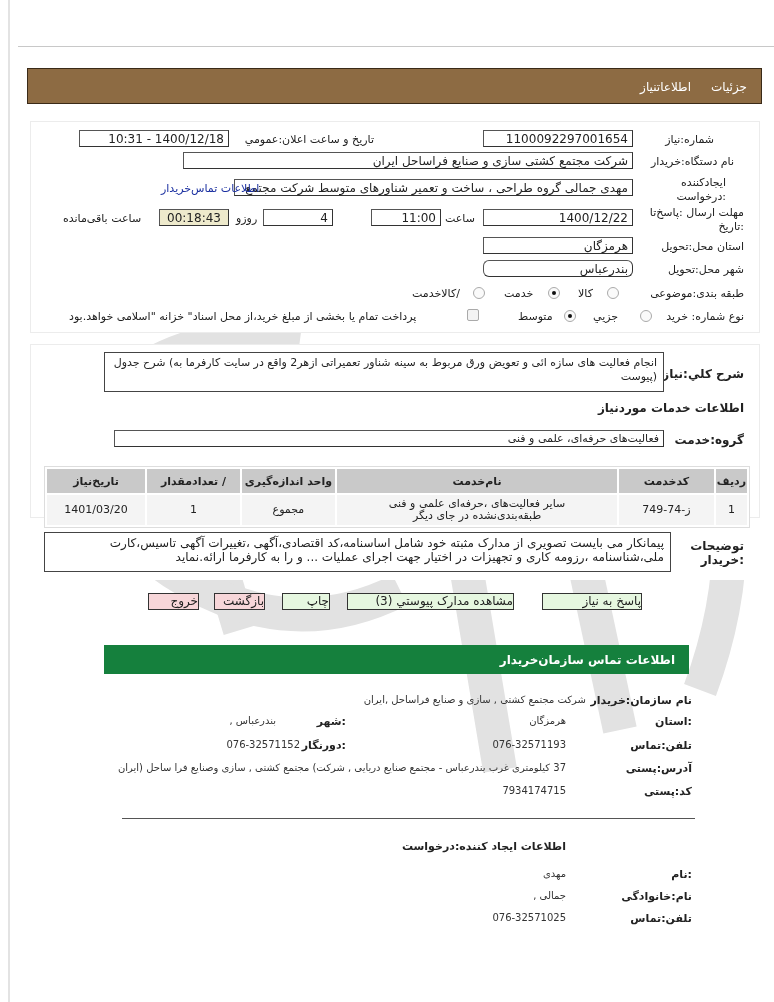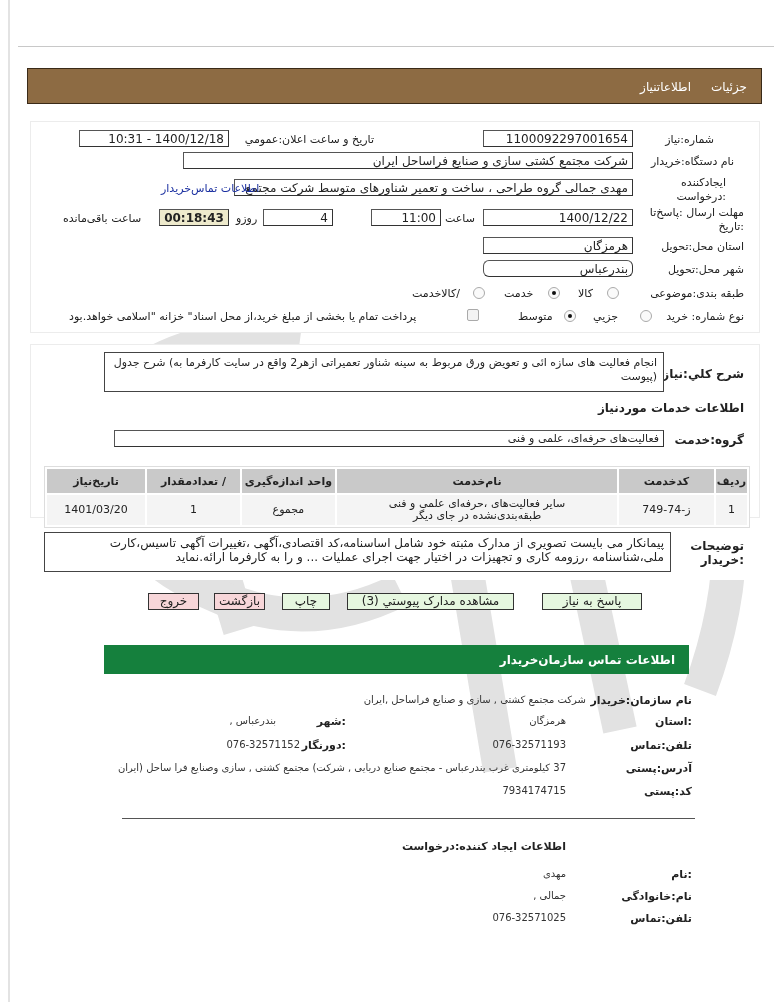--- a/index.html
+++ b/index.html
@@ -25,38 +25,38 @@
 
   .panel { left:30px; width:730px; background:#fff; border:1px solid #ececec; box-sizing:border-box; }
   .lbl { direction:rtl; text-align:left; font-size:11px; color:#222; white-space:nowrap; }
   .lbl.bold { font-weight:bold; font-size:12px; }
   .field {
     border:1px solid #555; border-right-color:#333; border-bottom-color:#333;
     background:#fff; box-sizing:border-box; direction:rtl; text-align:right;
     font-size:12px; padding:1px 4px; white-space:nowrap; overflow:hidden; height:17px; line-height:14px;
   }
   .field.num { text-align:right; font-family:"DejaVu Sans", sans-serif; }
-  .field.timer { background:#eeeacc; text-align:center;font-weight:bold; }
+  .field.timer { background:#eeeacc; text-align:center; }
   .link { color:#1a2fa0; direction:rtl; font-size:11px; }
 
   .radio { width:12px; height:12px; border-radius:50%; border:1px solid #aaa; background:#fafafa; box-sizing:border-box; }
   .radio.on::after { content:""; position:absolute; left:3px; top:3px; width:4px; height:4px; border-radius:50%; background:#111; }
   .chk { width:12px; height:12px; border:1px solid #aaa; background:#f3f3f3; border-radius:2px; box-sizing:border-box; }
 
   .textarea {
     border:1px solid #444; background:#fff; box-sizing:border-box; direction:rtl; text-align:right;
     font-size:11px; line-height:14px; padding:3px 6px;
   }
 
   table.items { border-collapse:separate; border-spacing:2px; direction:rtl; font-size:11px; }
   table.items th { background:#c9c9c9; color:#222; font-weight:bold; height:22px; }
   table.items td { background:#f4f4f4; text-align:center; height:28px; line-height:12px; }
 
   .btn {
-    height:17px; box-sizing:border-box; border:1px solid #333; font-size:12px; text-align:center;
+    height:17px; box-sizing:border-box; border:1px solid #333; font-size:12px; text-align:right;
     line-height:15px; direction:rtl; white-space:nowrap;
   }
   .btn.green { background:#e6f7e0; }
   .btn.red { background:#f7d6d9; }
 
   .contact-bar {
     left:104px; top:645px; width:585px; height:29px; background:#15803d; color:#fff;
     direction:rtl; font-size:12px; font-weight:bold;
   }
   .contact-bar span { position:absolute; right:14px; top:8px; }

